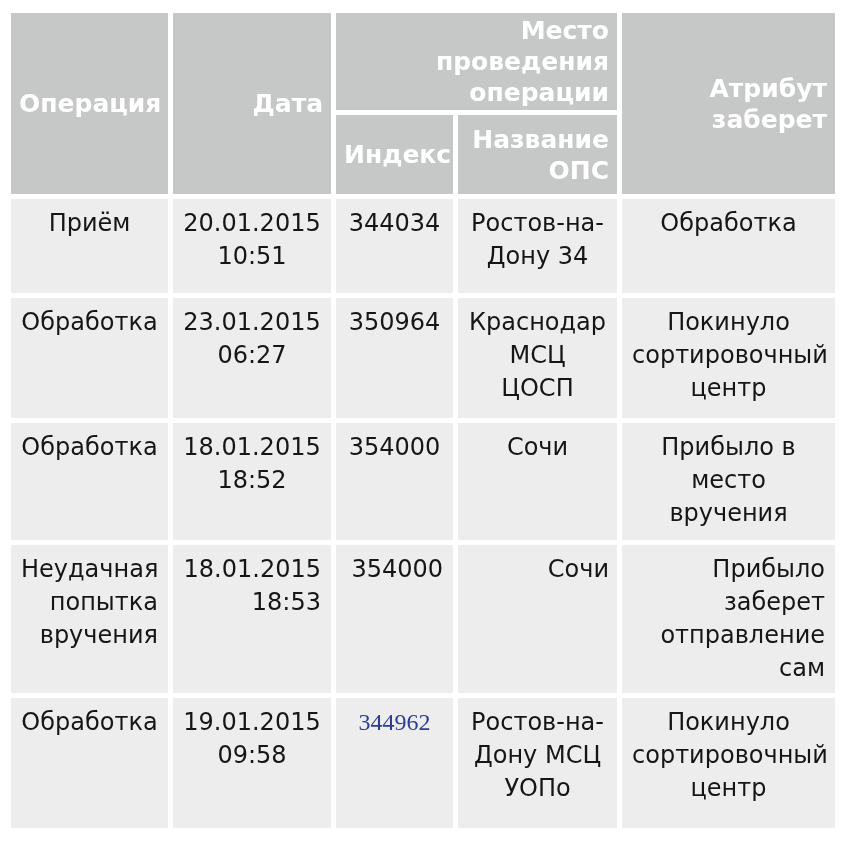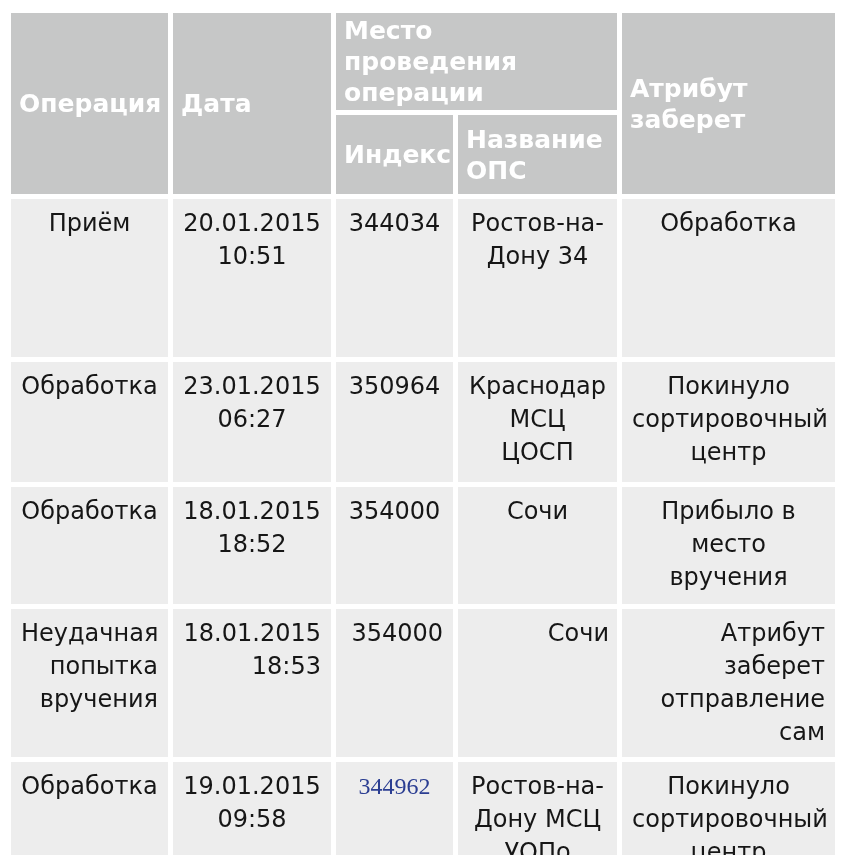--- a/index.html
+++ b/index.html
@@ -35,41 +35,41 @@
   col.c-index     { width: 117px; }
   col.c-ops       { width: 159px; }
   col.c-attr      { width: 213px; }
 
   th {
     background: var(--header_bg);
     color: var(--header_text);
     font-size: 25px;
     line-height: 31px;
     font-weight: bold;
-    text-align: left;
+    text-align: right;
     vertical-align: middle;
     padding: 2px 8px;
     box-sizing: border-box;
   }
   thead tr.h-top { height: 90px; }
   thead tr.h-sub { height: 79px; }
 
   td {
     background: var(--cell_bg);
     color: var(--text);
     font-size: 24px;
     line-height: 33px;
     text-align: center;
     vertical-align: top;
     padding: 8px 10px;
     box-sizing: border-box;
     white-space: pre-line;
   }
   td.pad-wide { padding: 8px 8px; }
-  tr.row-0 td { height: 158px; }
+  tr.row-0 td { height: 94px; }
   tr.row-1 td { height: 120px; }
   tr.row-2 td { height: 117px; }
   tr.row-3 td { height: 140px; text-align: right; }
   tr.row-4 td { height: 130px; }
 
   a.idx-link { color: var(--link); text-decoration: none; cursor: pointer; font-family: Liberation Serif, serif; }
 </style>
 </head>
 <body>
 
@@ -127,21 +127,21 @@
 вручения</td>
         </tr>
         <tr class="row-3">
           <td>Неудачная
 попытка
 вручения</td>
           <td>18.01.2015
 18:53</td>
           <td><span>354000</span></td>
           <td class="pad-wide">Сочи</td>
-          <td>Атрибут
+          <td>Прибыло
 заберет
 отправление
 сам</td>
         </tr>
         <tr class="row-4">
           <td>Обработка</td>
           <td>19.01.2015
 09:58</td>
           <td><a class="idx-link" href="#">344962</a></td>
           <td class="pad-wide">Ростов-на-

